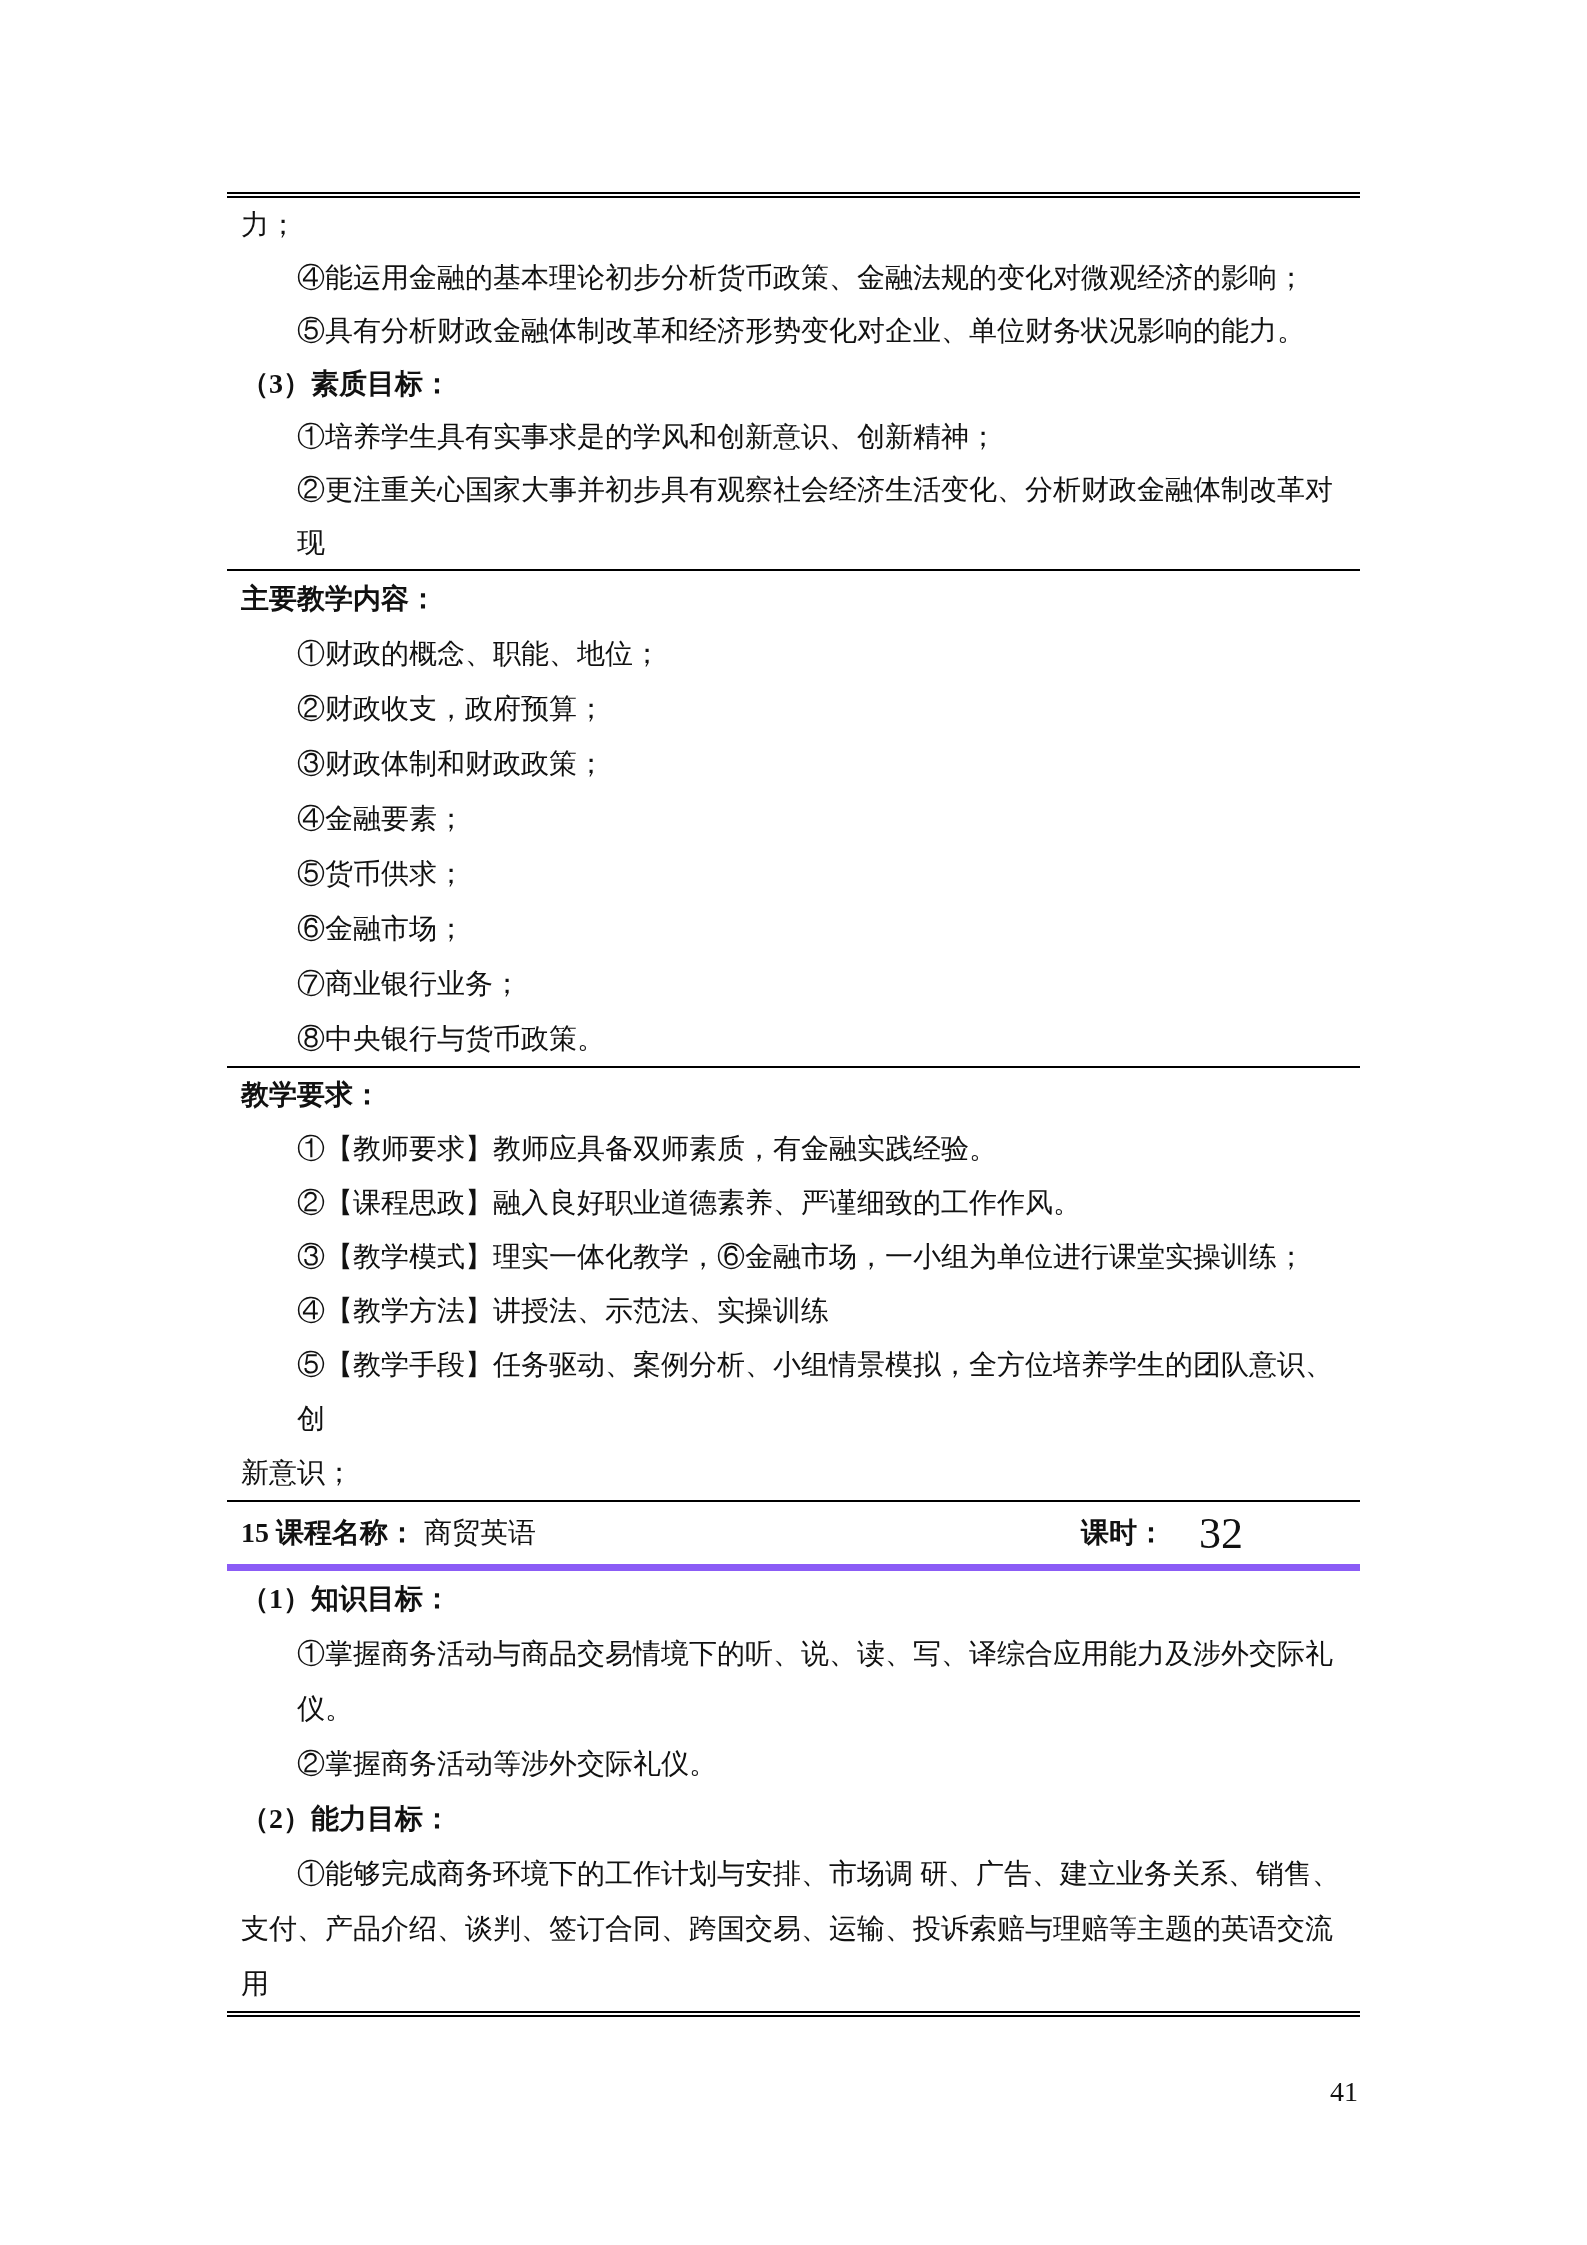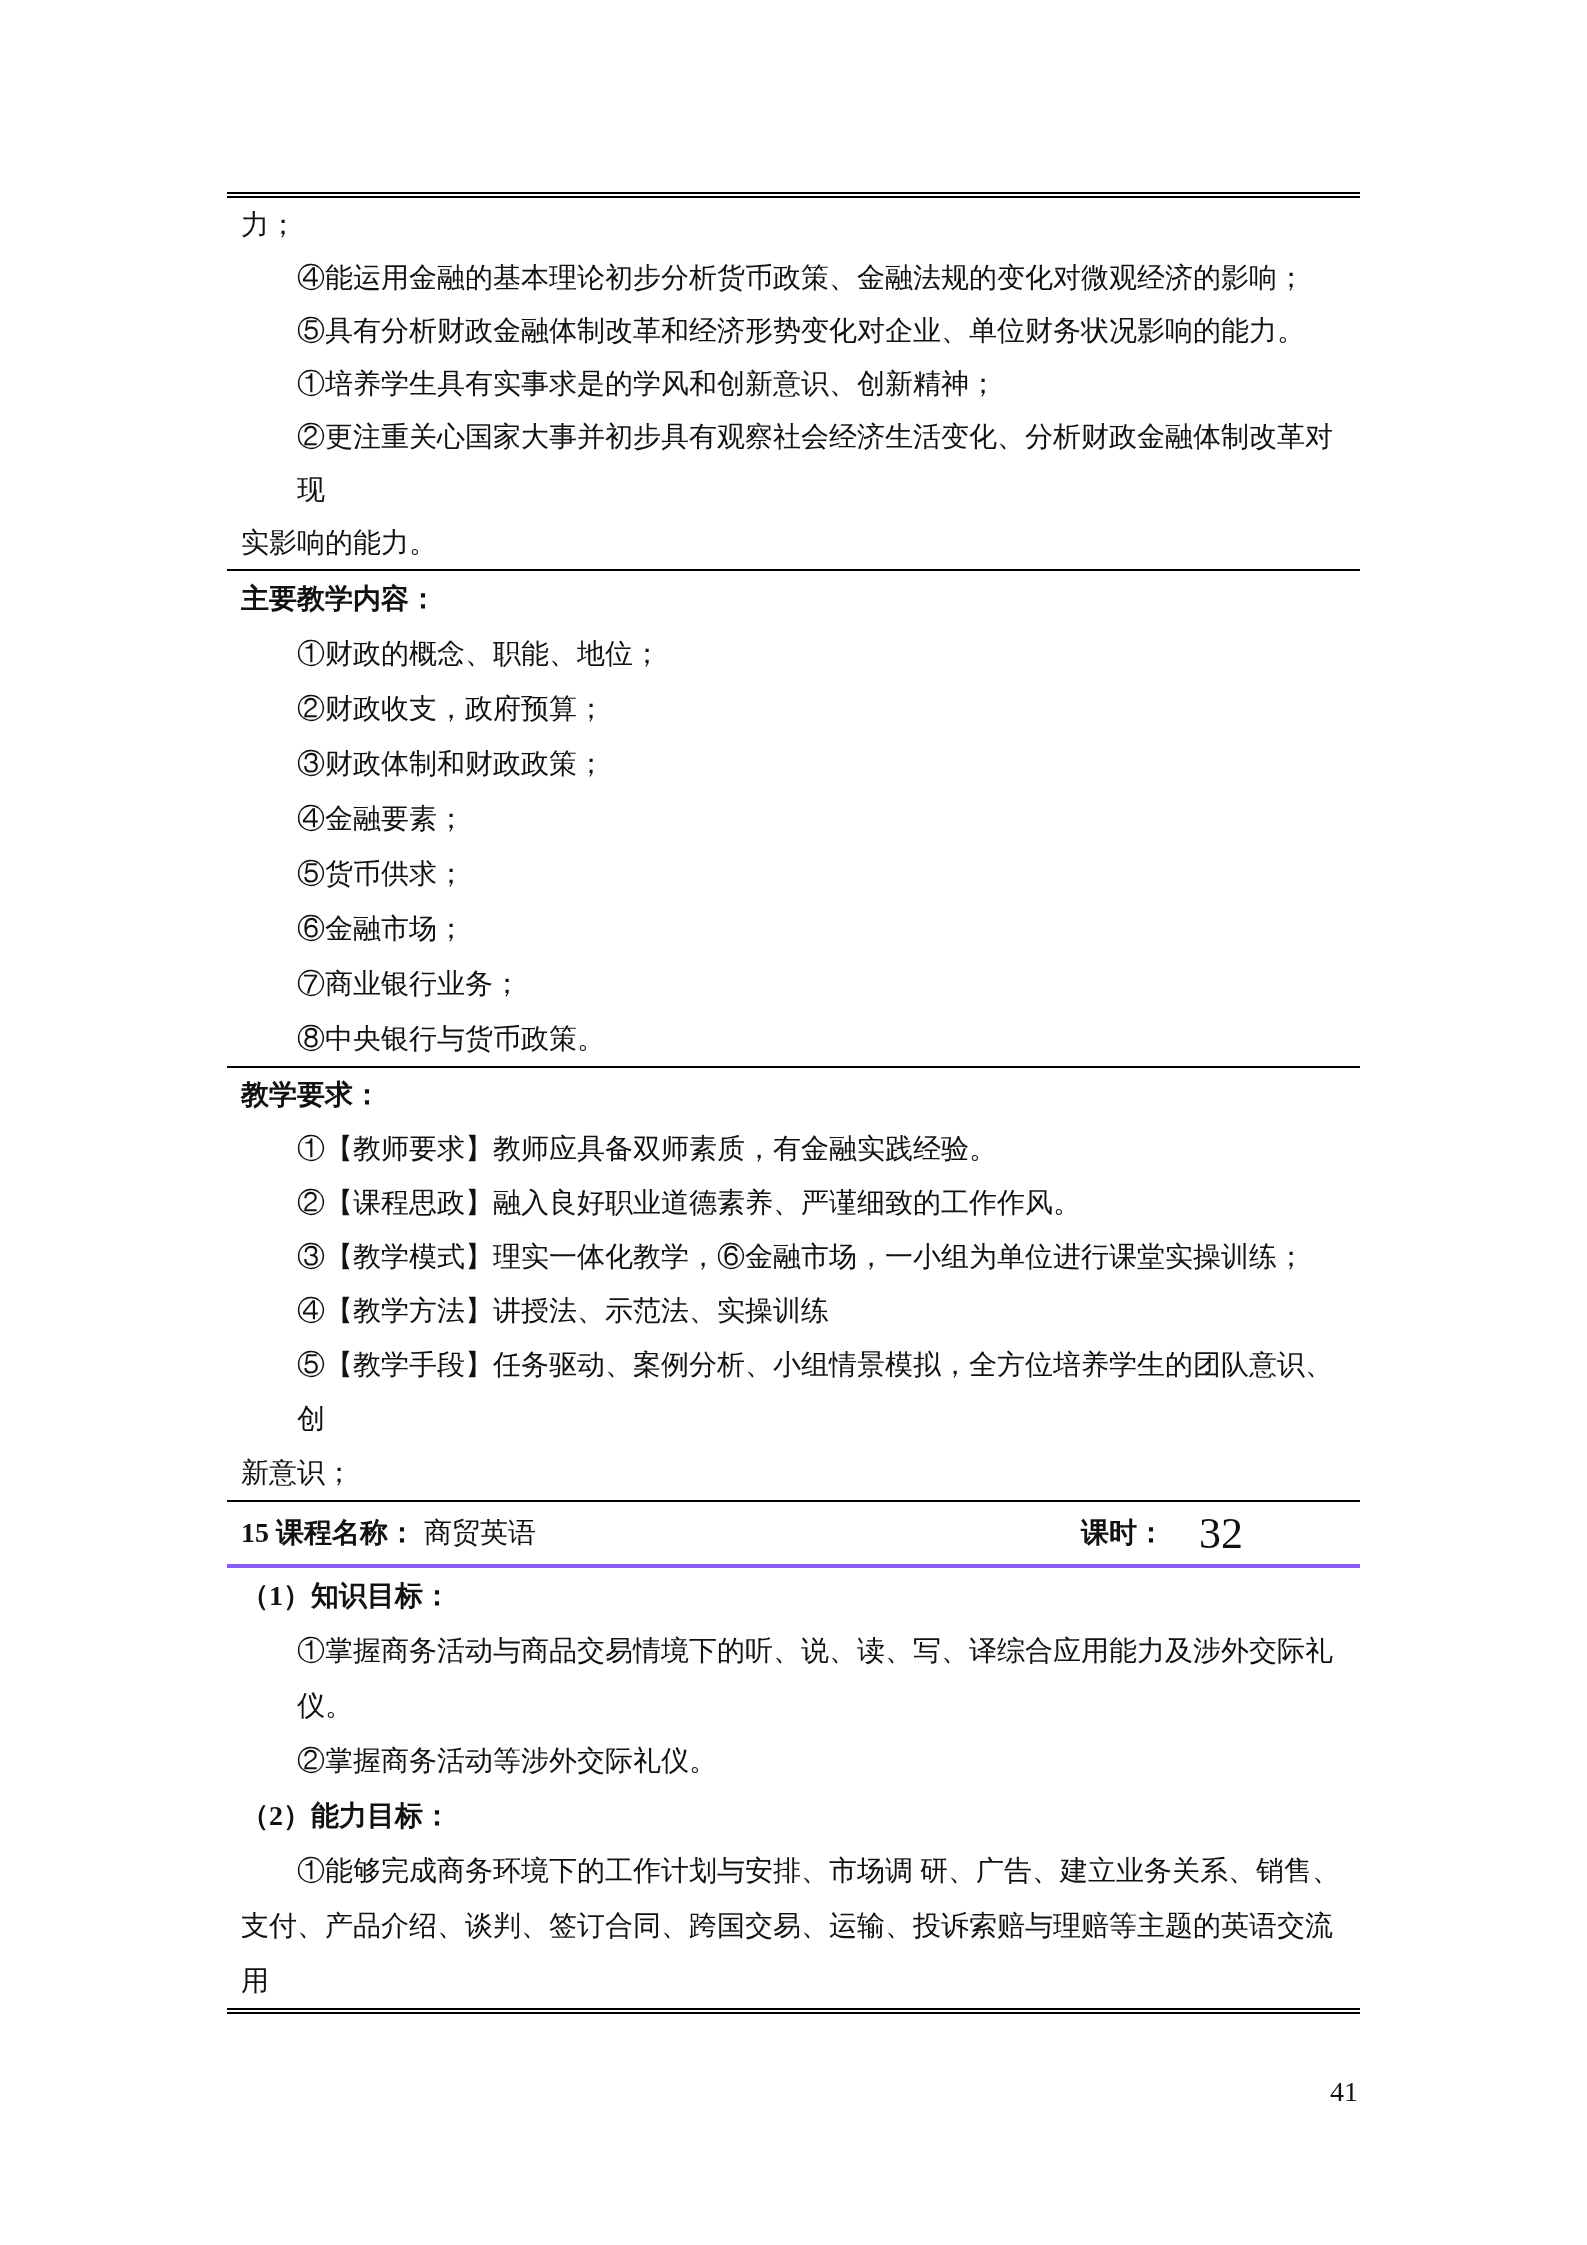--- a/index.html
+++ b/index.html
@@ -32,21 +32,21 @@
   .sec-a{height:371px;line-height:53px;}
   .sec-b{height:495px;line-height:55px;}
   .sec-c{height:432px;line-height:54px;}
   .sec-e{height:440px;line-height:55px;border-bottom:none;}
   .line{white-space:pre-wrap;}
   .heading{font-weight:700;}
   .item{padding-left:56px;}
   .cont{}
   .course-row{
     height:62px;
-    border-bottom:4px solid #8b5cf6;
+    border-bottom:7px solid #8b5cf6;
     display:flex;
     align-items:center;
     padding:0 14px;
     font-size:28px;
   }
   .course-label{font-weight:700;}
   .course-name{margin-left:8px;}
   .hours-group{margin-left:auto;margin-right:103px;display:flex;align-items:center;}
   .hours-label{font-weight:700;margin-left:24px;}
   .hours-value{margin-left:34px;font-size:44px;}
@@ -63,20 +63,21 @@
 
 <div class="page">
   <div class="doc-table">
 
     <div class="dbl"></div>
 
     <div class="sec sec-a">
         <div class="line cont">力；</div>
         <div class="line item">④能运用金融的基本理论初步分析货币政策、金融法规的变化对微观经济的影响；</div>
         <div class="line item">⑤具有分析财政金融体制改革和经济形势变化对企业、单位财务状况影响的能力。</div>
+        <div class="line heading">（3）素质目标：</div>
         <div class="line item">①培养学生具有实事求是的学风和创新意识、创新精神；</div>
         <div class="line item">②更注重关心国家大事并初步具有观察社会经济生活变化、分析财政金融体制改革对现</div>
         <div class="line cont">实影响的能力。</div>
       </div>
 
     <div class="sec sec-b">
         <div class="line heading">主要教学内容：</div>
         <div class="line item">①财政的概念、职能、地位；</div>
         <div class="line item">②财政收支，政府预算；</div>
         <div class="line item">③财政体制和财政政策；</div>

